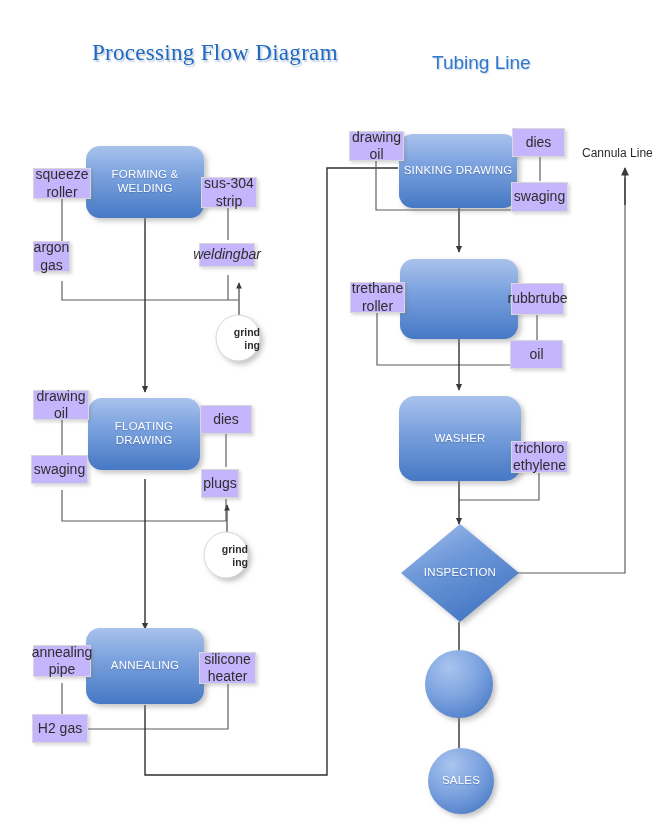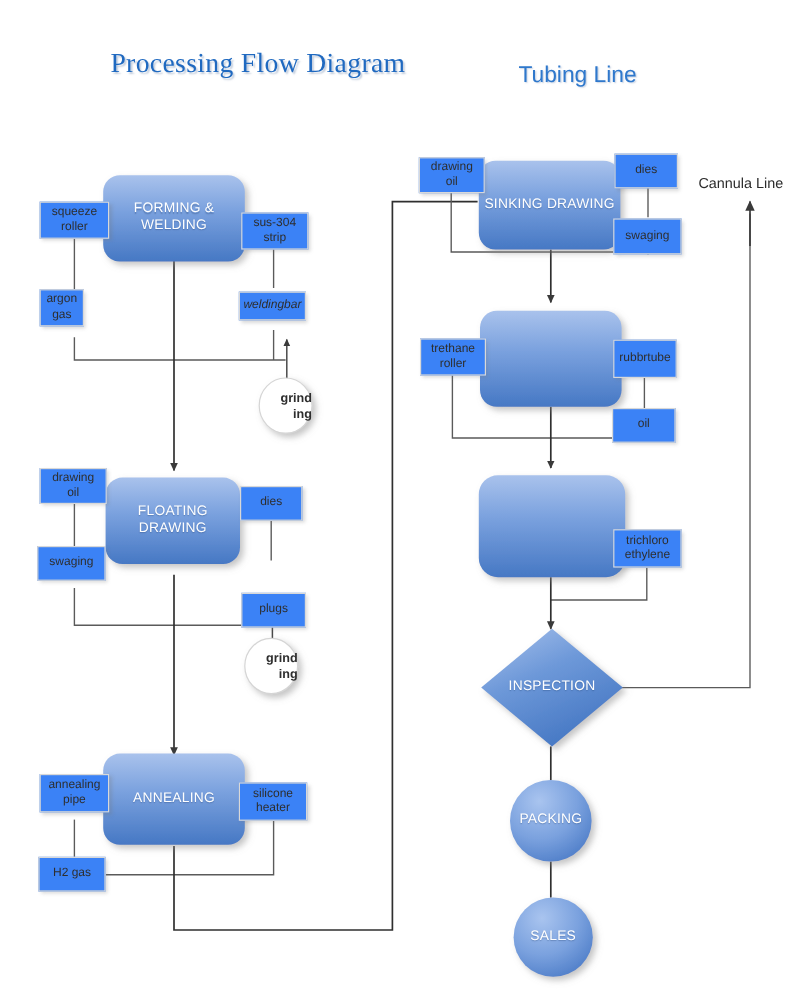--- a/index.html
+++ b/index.html
@@ -70,28 +70,28 @@
     line-height: 1.18;
     letter-spacing: 0.2px;
     text-shadow: 0 1px 1px rgba(30,60,110,0.35);
     pointer-events: none;
   }
   .node-text.two-line { line-height: 1.25; }
   
   .chip {
     position: absolute;
     box-sizing: border-box;
-    background: #3b82f6;
+    background: #c4b5fd;
     border: 1px solid #d8d8d8;
     box-shadow: 2px 2px 3px rgba(120,120,120,0.28);
     display: flex;
     align-items: center;
     justify-content: center;
     text-align: left;
-    font-size: 10px;
+    font-size: 14px;
     line-height: 1.22;
     color: #2e2e2e;
   }
   .chip span { display: block; }
   
   .grind-text {
     position: absolute;
     display: flex;
     align-items: flex-end;
     justify-content: center;
@@ -213,22 +213,22 @@
   <div class="title-sub">Tubing Line</div>
   <div class="cannula-label">Cannula Line</div>
 
   <div class="node-text" style="left:86px; top:146px; width:118px; height:72px;">FORMING &amp; WELDING</div>
   <div class="node-text" style="left:88px; top:398px; width:112px; height:72px;">FLOATING DRAWING</div>
   <div class="node-text" style="left:86px; top:628px; width:118px; height:76px;">ANNEALING</div>
 
   <div class="node-text" style="left:399px; top:134px; width:118px; height:74px;">SINKING DRAWING</div>
 
 
+  <div class="node-text" style="left:399px; top:396px; width:122px; height:85px;">WASHER</div>
   <div class="node-text" style="left:401px; top:524px; width:118px; height:98px;">INSPECTION</div>
-  <div class="node-text" style="left:425px; top:650px; width:68px; height:68px;">PACKING</div>
   <div class="node-text" style="left:428px; top:748px; width:66px; height:66px;text-align:center;">SALES</div>
 
   <div class="grind-text" style="left:216px; top:316px; width:44px; height:46px; flex-direction:column;">
     <span>grind</span>
     <span>ing</span>
   </div>
   <div class="grind-text" style="left:204px; top:533px; width:44px; height:46px; flex-direction:column;">
     <span>grind</span>
     <span>ing</span>
   </div>
@@ -259,21 +259,21 @@
   </div>
 
   <div class="chip" style="left:200px; top:405px; width:52px; height:29px;">
     <span>dies</span>
   </div>
 
   <div class="chip" style="left:31px; top:455px; width:57px; height:29px;">
     <span>swaging</span>
   </div>
 
-  <div class="chip" style="left:201px; top:469px; width:54px; height:29px;margin-top:25px;">
+  <div class="chip" style="left:201px; top:469px; width:38px; height:29px;">
     <span>plugs</span>
   </div>
 
   <div class="chip" style="left:33px; top:645px; width:58px; height:32px; flex-direction:column;">
     <span>annealing</span>
     <span>pipe</span>
   </div>
 
   <div class="chip" style="left:199px; top:652px; width:57px; height:32px; flex-direction:column;">
     <span>silicone</span>

